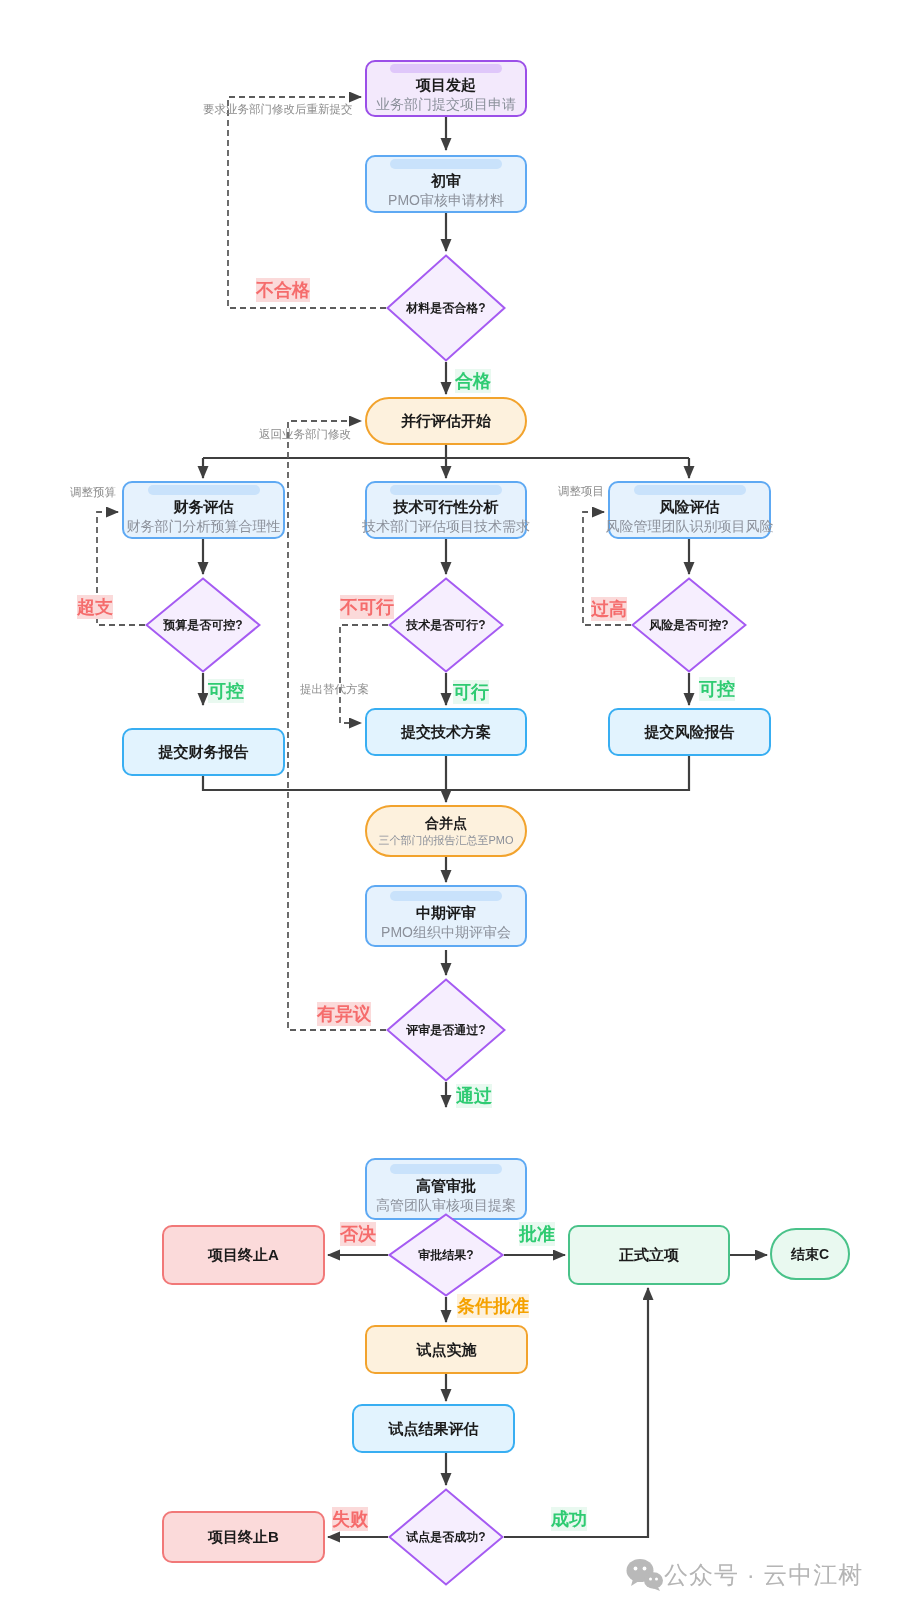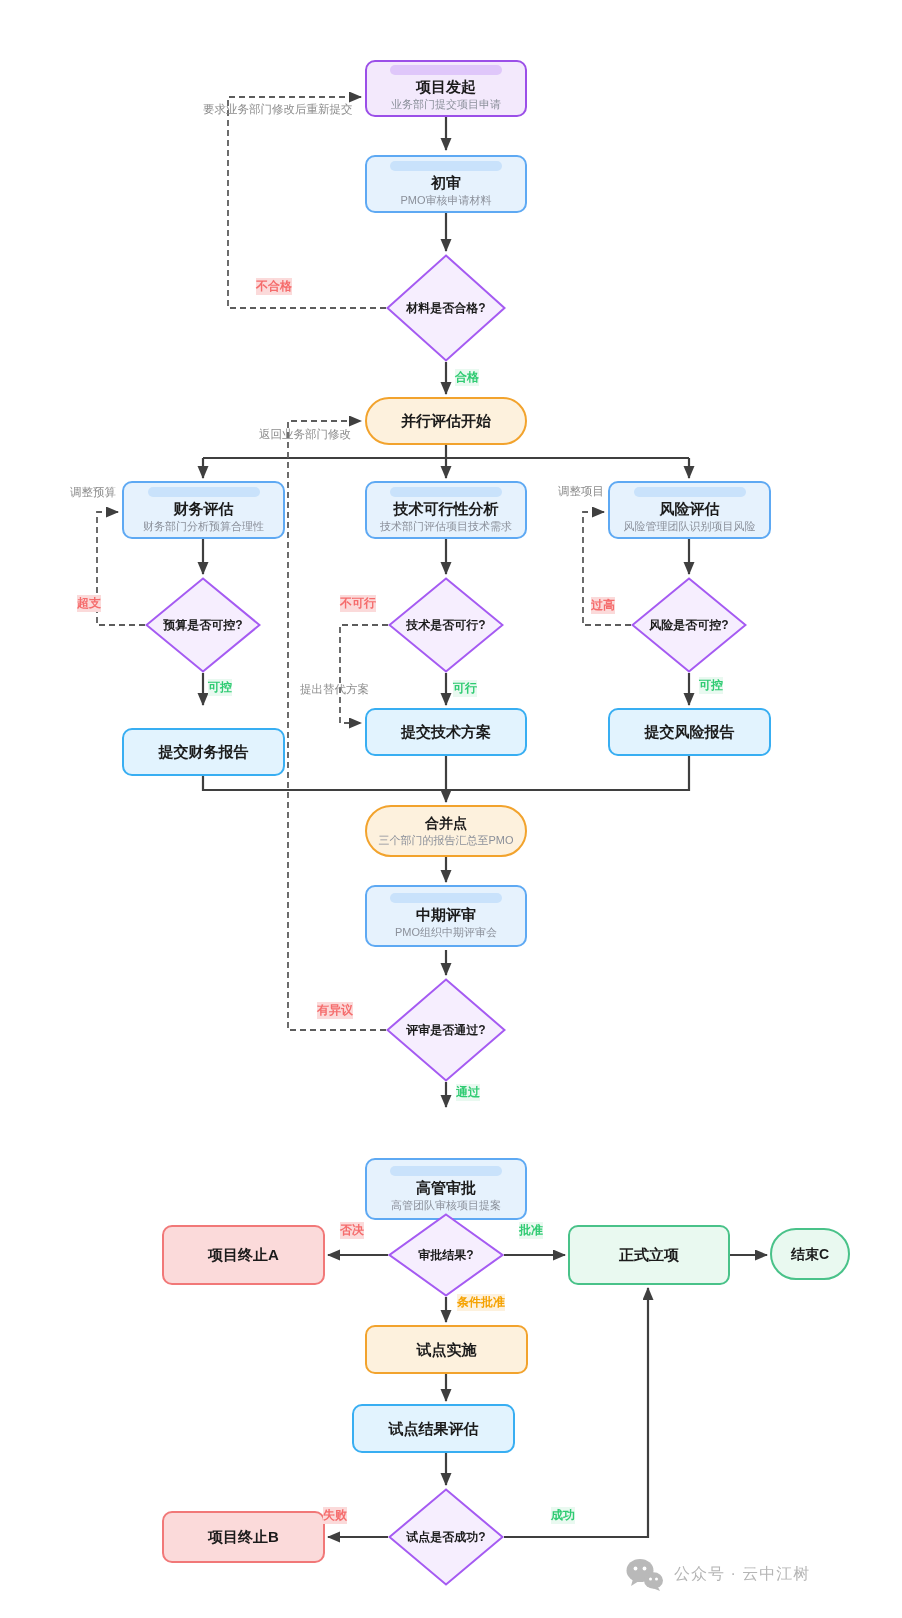--- a/index.html
+++ b/index.html
@@ -15,45 +15,45 @@
   .node{
     position:absolute;box-sizing:border-box;z-index:2;
     border:2px solid #999;border-radius:10px;
     display:flex;flex-direction:column;align-items:center;justify-content:center;
     text-align:center;padding:2px;
   }
   .stadium{border-radius:26px;}
   .pill{width:112px;height:10px;border-radius:5px;margin-bottom:3px;}
   .title{font-weight:bold;font-size:15px;color:#1b1b1b;line-height:1.2;}
   .title.sm{font-size:14px;}
-  .subtitle{font-size:11px;color:#8b909a;margin-top:2px;line-height:1.2;white-space:nowrap;}
+  .subtitle{font-size:14px;color:#8b909a;margin-top:2px;line-height:1.2;white-space:nowrap;}
   .purple{background:#f3e9fc;border-color:#9b4fe8;text-align:center;}
   .purple .pill{background:#dfc7fa;}
   .blue{background:#e6f2fd;border-color:#5ea9f3;}
   .blue .pill{background:#c9e2fb;}
   .blue2{background:#e2f3fe;border-color:#38aef2;}
   .orange{background:#fdf1dd;border-color:#f2a32d;justify-content:center;}
   .green{background:#e9f9f0;border-color:#49c289;}
   .red{background:#fbdada;border-color:#f17878;}
   .diamond{position:absolute;z-index:2;}
   .diamond svg{position:absolute;left:0;top:0;}
   .dtext{
     position:absolute;left:0;top:0;right:0;bottom:0;
     display:flex;align-items:center;justify-content:center;
     font-weight:600;font-size:12px;color:#1b1b1b;white-space:nowrap;
   }
-  .lbl{position:absolute;z-index:3;font-size:12px;font-weight:600;white-space:nowrap;}
+  .lbl{position:absolute;z-index:3;font-size:18px;font-weight:600;white-space:nowrap;}
   .lbl.red{color:#f56c6c;}
   .lbl.green{color:#2fcb72;}
   .lbl.orange{color:#f5a200;}
   .lbl.gray{color:#8c8c8c;font-weight:400;font-size:11.5px;}
   .watermark{
     position:absolute;left:626px;top:1558px;z-index:3;
-    display:flex;align-items:center;gap:10px;color:#b5b5b5;
-    font-size:16px;letter-spacing:1px;
+    display:flex;align-items:center;color:#b5b5b5;
+    font-size:24px;letter-spacing:1px;
   }
 </style>
 </head>
 <body>
 
 <div id="canvas">
 
   <svg id="edges" width="902" height="1618" viewBox="0 0 902 1618">
     <defs>
       <marker id="arr" markerUnits="userSpaceOnUse" markerWidth="14" markerHeight="12" refX="12" refY="5.5" orient="auto">
@@ -247,21 +247,21 @@
   <div class="lbl green" style="left:453px;top:680px">可行</div>
   <div class="lbl gray" style="left:300px;top:682px">提出替代方案</div>
   <div class="lbl red" style="left:591px;top:597px">过高</div>
   <div class="lbl gray" style="left:558px;top:484px">调整项目</div>
   <div class="lbl green" style="left:699px;top:677px">可控</div>
   <div class="lbl red" style="left:317px;top:1002px">有异议</div>
   <div class="lbl green" style="left:456px;top:1084px">通过</div>
   <div class="lbl red" style="left:340px;top:1222px">否决</div>
   <div class="lbl green" style="left:519px;top:1222px">批准</div>
   <div class="lbl orange" style="left:457px;top:1294px">条件批准</div>
-  <div class="lbl red" style="left:323px;top:1507px">失败</div>
+  <div class="lbl red" style="left:332px;top:1507px">失败</div>
   <div class="lbl green" style="left:551px;top:1507px">成功</div>
 
   <div class="watermark">
     <svg width="38" height="33" viewBox="0 0 38 33">
       <ellipse cx="14" cy="12.5" rx="13.5" ry="11.5" fill="#b9b9b9"></ellipse>
       <polygon points="7,21 5,28 13,23" fill="#b9b9b9"></polygon>
       <circle cx="9.5" cy="10.5" r="1.9" fill="#ffffff"></circle>
       <circle cx="18.5" cy="10.5" r="1.9" fill="#ffffff"></circle>
       <ellipse cx="27.5" cy="22.5" rx="9.5" ry="8.2" fill="#b9b9b9"></ellipse>
       <polygon points="32,29 34,33 27,30.2" fill="#b9b9b9"></polygon>

